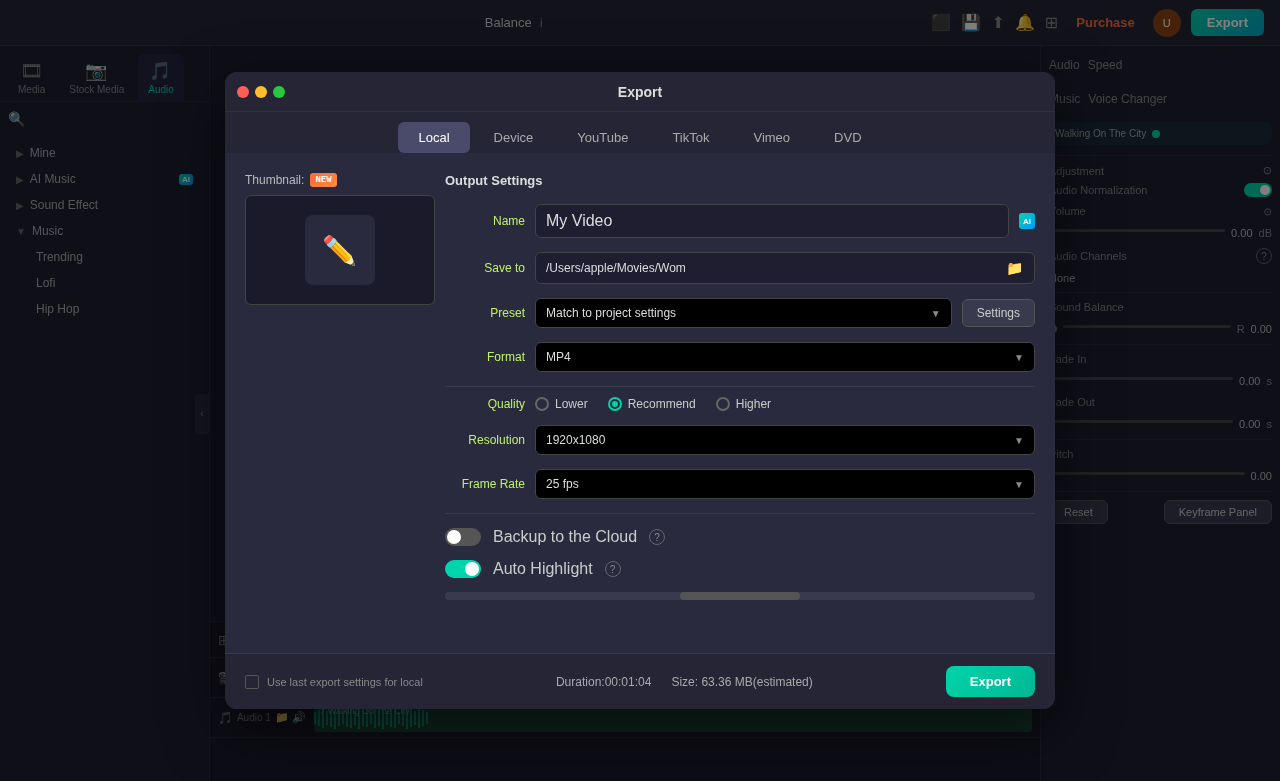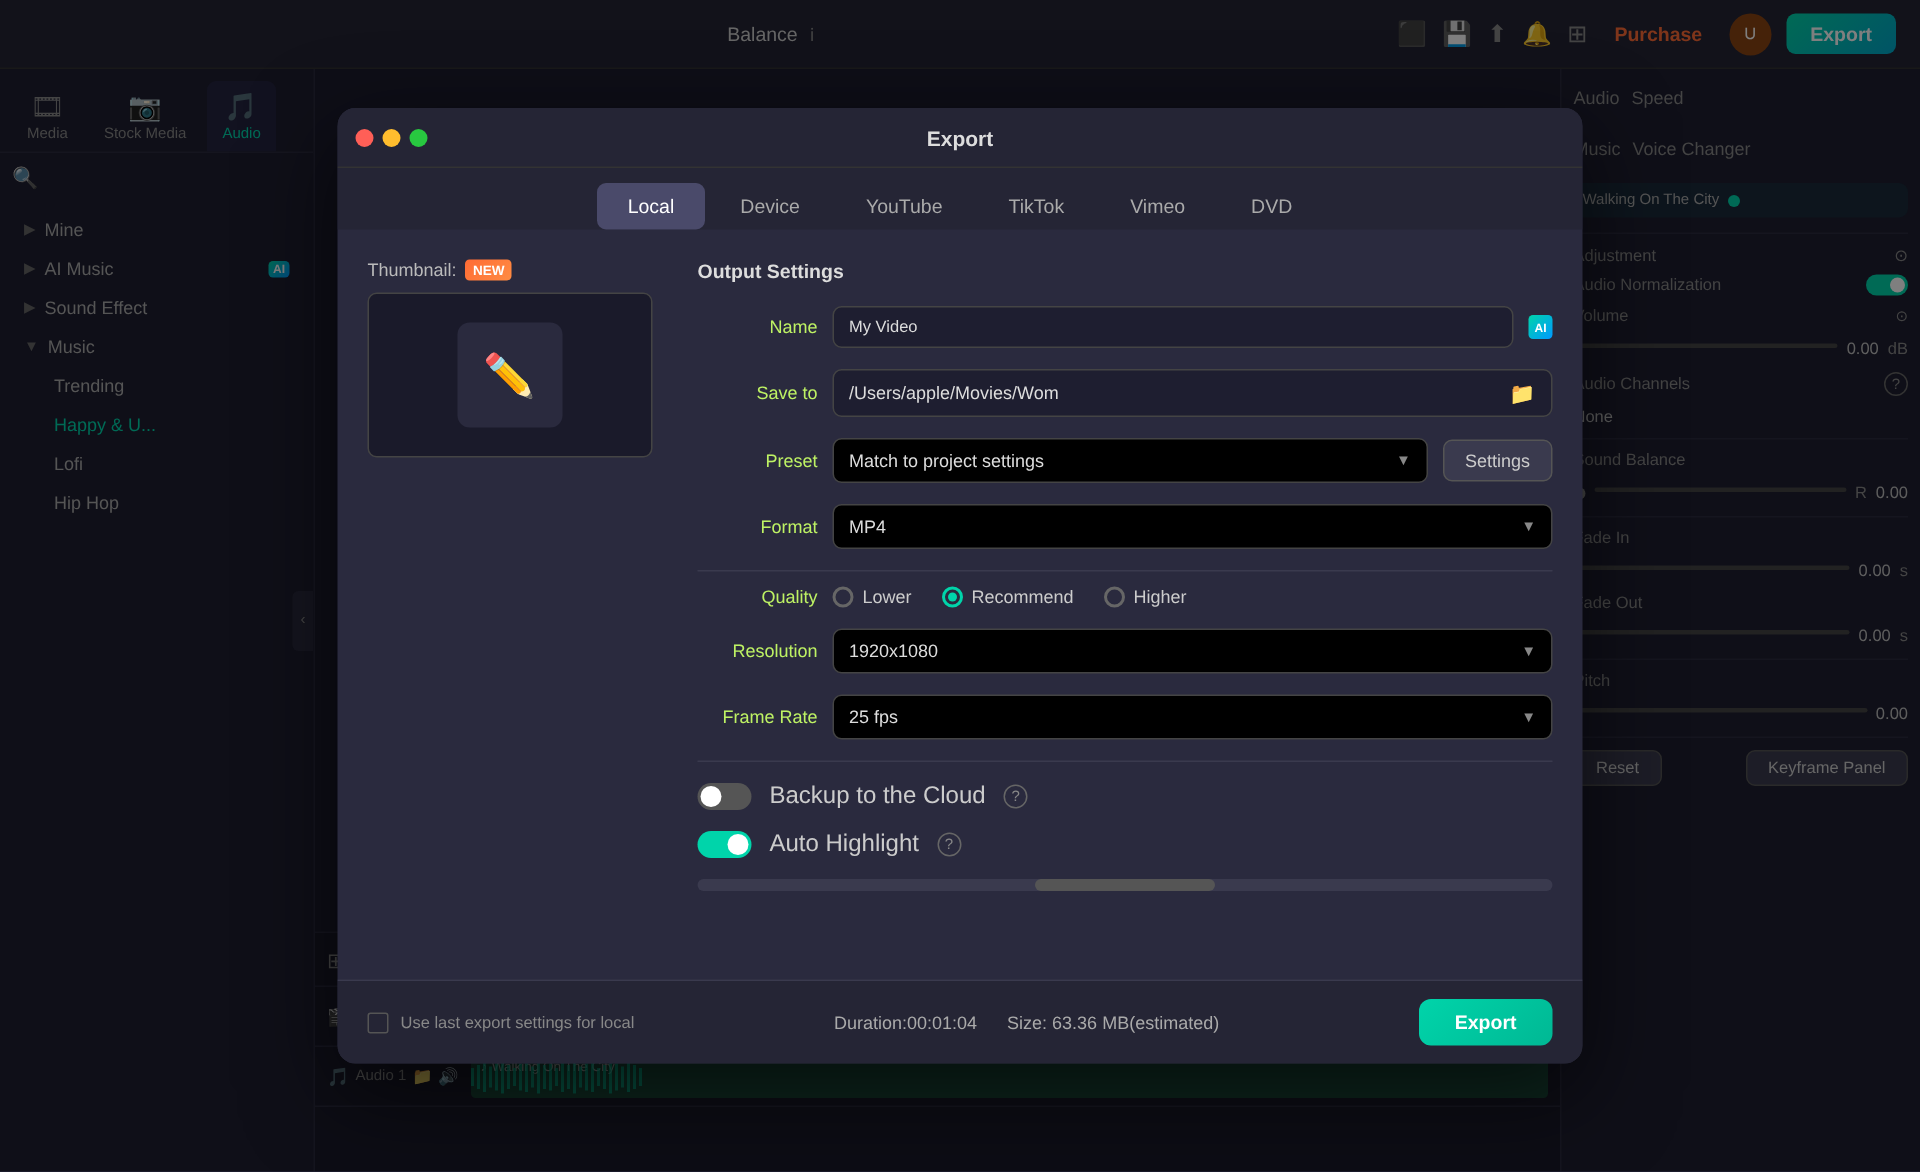--- a/index.html
+++ b/index.html
@@ -289,21 +289,20 @@
       background: none;
       border: none;
     }
     .modal-tab.active {
       background: #4a4a6a;
       color: white;
     }
     .modal-body {
       display: flex;
       padding: 20px;
-      gap: 20px;
       min-height: 500px;
     }
     .modal-left {
       width: 200px;
       flex-shrink: 0;
     }
     .thumbnail-label {
       color: #bbb;
       font-size: 12px;
       margin-bottom: 8px;
@@ -311,20 +310,21 @@
       align-items: center;
       gap: 6px;
     }
     .new-badge {
       background: linear-gradient(135deg, #ff6b35, #ff8c42);
       color: white;
       font-size: 9px;
       font-weight: 700;
       padding: 2px 5px;
       border-radius: 3px;
+      font-family: Liberation Mono, monospace;
     }
     .thumbnail-box {
       width: 190px;
       height: 110px;
       background: #1a1a2a;
       border-radius: 6px;
       border: 1px solid #444;
       display: flex;
       align-items: center;
       justify-content: center;
@@ -638,23 +638,20 @@
         <span class="chevron">▶</span>
         <span class="sidebar-item-label">Sound Effect</span>
       </div>
       <div class="sidebar-item">
         <span class="chevron">▼</span>
         <span class="sidebar-item-label">Music</span>
       </div>
       <div style="padding-left:20px;">
         <div class="sidebar-item">
           <span class="sidebar-item-label">Trending</span>
-        </div>
-        <div class="sidebar-item active">
-          <span class="sidebar-item-label">Happy &amp; U...</span>
         </div>
         <div class="sidebar-item">
           <span class="sidebar-item-label">Lofi</span>
         </div>
         <div class="sidebar-item">
           <span class="sidebar-item-label">Hip Hop</span>
         </div>
       </div>
     </div>
 
@@ -864,21 +861,21 @@
           <div class="thumbnail-box">
             <div class="thumbnail-img">✏️</div>
           </div>
         </div>
 
         <div class="modal-right">
           <div class="output-settings-title">Output Settings</div>
 
           <div class="form-row">
             <span class="form-label">Name</span>
-            <input type="text" class="form-input-text" value="My Video" style="background: rgb(30, 30, 48); border: 1px solid rgb(68, 68, 68); border-radius: 6px; padding: 7px 10px; color: rgb(221, 221, 221); font-size: 11px; flex: 1 1 0%;">
+            <input type="text" class="form-input-text" value="My Video" style="background: rgb(30, 30, 48); border: 1px solid rgb(68, 68, 68); border-radius: 6px; padding: 7px 10px; color: rgb(221, 221, 221); font-size: 16px; flex: 1 1 0%;">
             <div class="ai-icon">AI</div>
           </div>
 
           <div class="form-row">
             <span class="form-label">Save to</span>
             <div class="form-input">
               <span>/Users/apple/Movies/Wom</span>
               <span class="folder-icon">📁</span>
             </div>
           </div>

